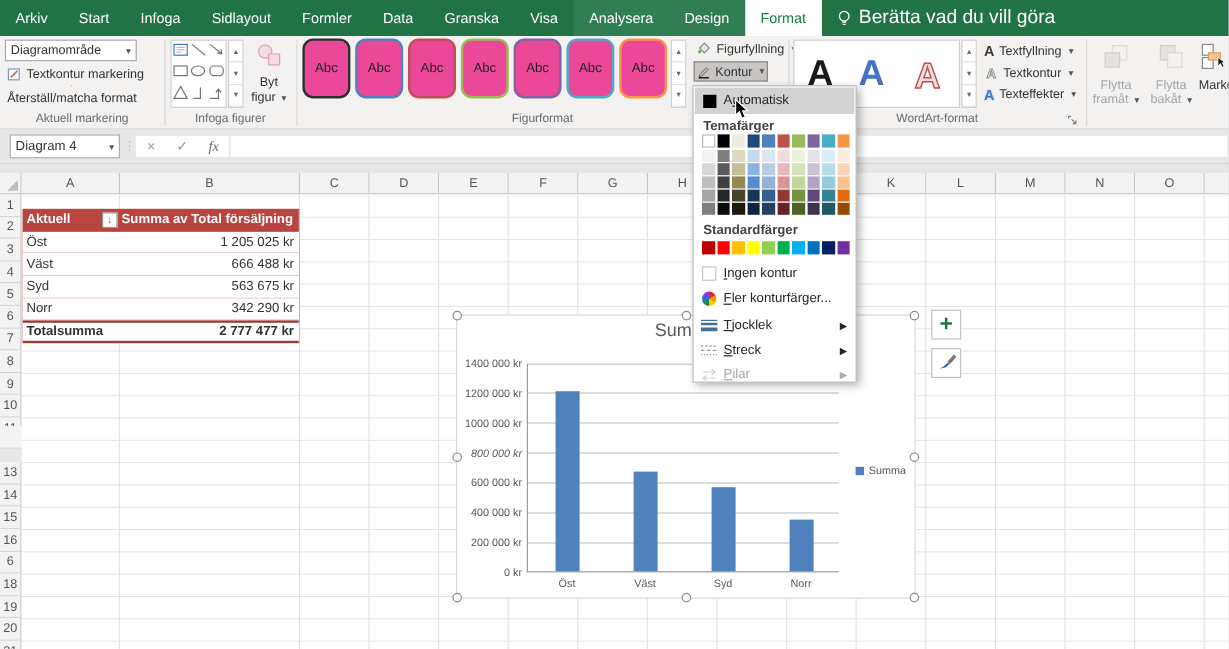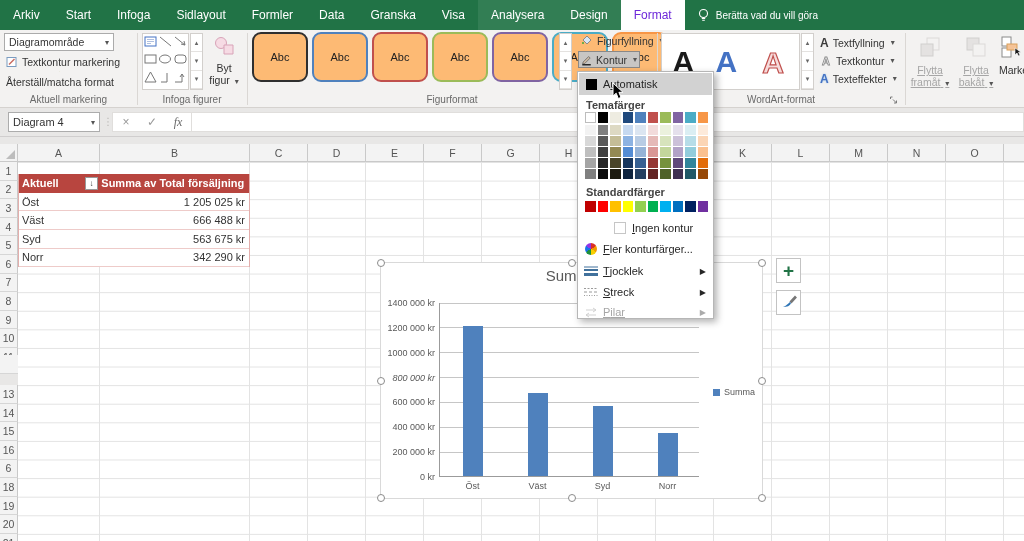--- a/index.html
+++ b/index.html
@@ -4,37 +4,37 @@
 <style>
   * { margin:0; padding:0; box-sizing:border-box; }
   html,body { background:#999; }
   .app { position:relative; width:1024px; height:541px; overflow:hidden;
          font-family:"Liberation Sans", sans-serif; background:#fff; font-size:11px; color:#333; }
 
   
   .tabbar { position:absolute; left:0; top:0; width:1024px; height:30px; background:#217346; display:flex; align-items:stretch; }
   .tab { color:#fff; font-size:12px; display:flex; align-items:center; padding:0 13px; cursor:default; }
   .tab.ctx { background:rgba(255,255,255,0.08); }
-  .tab.active { background:#fff; color:#6d28d9; }
-  .tellme { display:flex; align-items:center; gap:6px; color:#fff; font-size:10px; padding:4px 12px; }
+  .tab.active { background:#fff; color:#15803d; }
+  .tellme { display:flex; align-items:center; gap:6px; color:#fff; font-size:16px; padding:4px 12px; }
 
   
   .ribbon { position:absolute; left:0; top:30px; width:1024px; height:78px; background:#F3F2F1; border-bottom:1px solid #D5D2CF; }
   .gdiv { position:absolute; top:3px; height:72px; width:1px; background:#DAD7D4; }
   .grouplabel { position:absolute; top:64px; font-size:10px; color:#6a6a6a; text-align:center; }
   .combo { position:absolute; background:#fff; border:1px solid #ABABAB; height:18px; display:flex; align-items:center; justify-content:space-between; padding:0 4px; font-size:10.5px; color:#333; }
   .sbtn { position:absolute; height:17px; display:flex; align-items:center; gap:4px; font-size:10.5px; color:#333; padding:0 2px; white-space:nowrap; }
   .caret { font-size:8px; color:#555; margin-left:2px; }
   .gallerybox { position:absolute; background:#fff; border:1px solid #D2CFCC; }
   .scrollcol { position:absolute; width:13px; background:#fff; border:1px solid #D2CFCC; display:flex; flex-direction:column; }
   .scrollcol span { flex:1; display:flex; align-items:center; justify-content:center; font-size:7px; color:#666; border-bottom:1px solid #E4E2E0; }
-  .abc { position:relative; float:left; width:56px; height:50px; margin:2px 2px 0 2px; border-radius:9px; border:2.5px solid #000; background:#fdba74; display:flex; align-items:center; justify-content:center; font-size:11px; color:#222; }
+  .abc { position:relative; float:left; width:40px; height:50px; margin:2px 2px 0 2px; border-radius:9px; border:2.5px solid #000; background:#ec4899; display:flex; align-items:center; justify-content:center; font-size:11px; color:#222; }
   .bigbtn { position:absolute; width:44px; top:4px; height:58px; display:flex; flex-direction:column; align-items:center; font-size:10.5px; color:#333; text-align:center; line-height:12px; }
   .bigbtn .ic { margin:2px 0 4px 0; }
-  .disabled { color:#A6A6A6;text-decoration:underline; }
+  .disabled { color:#A6A6A6; }
   .disabled svg { opacity:.55; }
   .pressed { background:#C8C6C4; border:1px solid #8a8886; }
   .wa-letter { font-weight:bold; font-size:30px; line-height:50px; }
 
   
   .fbar { position:absolute; left:0; top:108px; width:1024px; height:29px; background:#E8E7E6; border-bottom:1px solid #D0CECE; }
   .namebox { position:absolute; left:8px; top:4px; width:92px; height:20px; background:#fff; border:1px solid #ACACAC; display:flex; align-items:center; justify-content:space-between; padding:0 4px; font-size:11px; }
   .fxstrip { position:absolute; left:112px; top:4px; width:912px; height:20px; background:#fff; border:1px solid #E0DEDC; display:flex; align-items:center; }
   .fxbtn { width:26px; text-align:center; color:#9a9a9a; font-size:12px; }
   .fxit { font-family:"Liberation Serif", serif; font-style:italic; color:#6a6a6a; }
@@ -369,20 +369,24 @@
           </div>
           <div class="prow">
             <div class="pc1">Syd</div>
             <div class="pc2">563 675 kr</div>
           </div>
           <div class="prow">
             <div class="pc1">Norr</div>
             <div class="pc2">342 290 kr</div>
           </div>
         </div>
+      <div class="prow ptotal">
+        <div class="pc1">Totalsumma</div>
+        <div class="pc2">2 777 477 kr</div>
+      </div>
     </div>
 
     <div class="chart">
       <div class="ctitle">Summa</div>
       <div class="plot" id="plot">
           <div class="ytick" style="top: 169px;">0 kr</div>
           <div class="ytick" style="top: 144.143px;">200 000 kr</div>
           <div class="gline" style="top: 148.643px;"></div>
           <div class="ytick" style="top: 119.286px;">400 000 kr</div>
           <div class="gline" style="top: 123.786px;"></div>
@@ -517,21 +521,21 @@
         <div class="sw" style="background: rgb(255, 0, 0);"></div>
         <div class="sw" style="background: rgb(255, 192, 0);"></div>
         <div class="sw" style="background: rgb(255, 255, 0);"></div>
         <div class="sw" style="background: rgb(146, 208, 80);"></div>
         <div class="sw" style="background: rgb(0, 176, 80);"></div>
         <div class="sw" style="background: rgb(0, 176, 240);"></div>
         <div class="sw" style="background: rgb(0, 112, 192);"></div>
         <div class="sw" style="background: rgb(0, 32, 96);"></div>
         <div class="sw" style="background: rgb(112, 48, 160);"></div>
       </div>
-    <div class="mitem" style="top:145px;padding-left:29px;">
+    <div class="mitem" style="top:145px;">
       <span class="mic">
           <span class="nosq"></span>
         </span>
       <span><span></span><u>I</u><span>ngen kontur</span></span>
     </div>
     <div class="mitem" style="top:166px;">
       <span class="mic">
           <span class="wheel"></span>
         </span>
       <span><span></span><u>F</u><span>ler konturfärger...</span></span>

